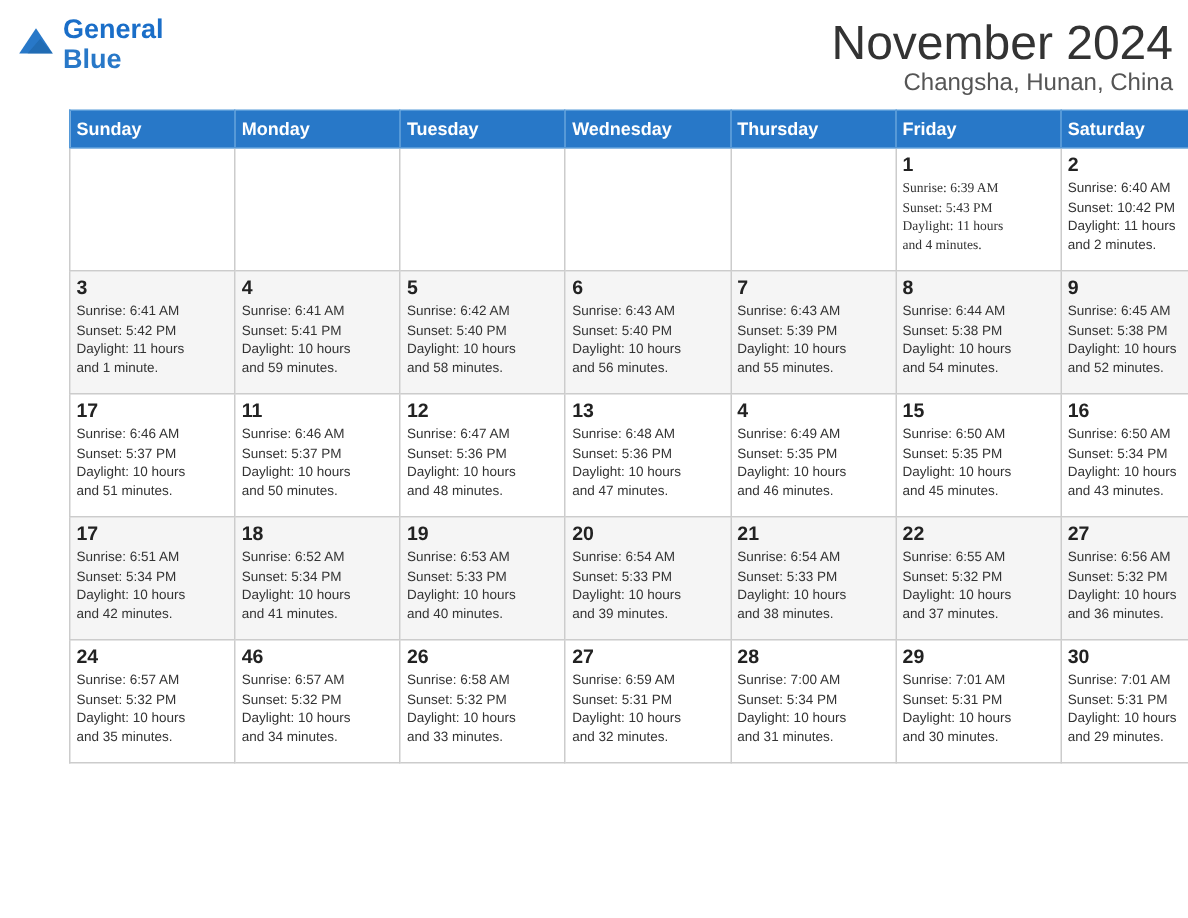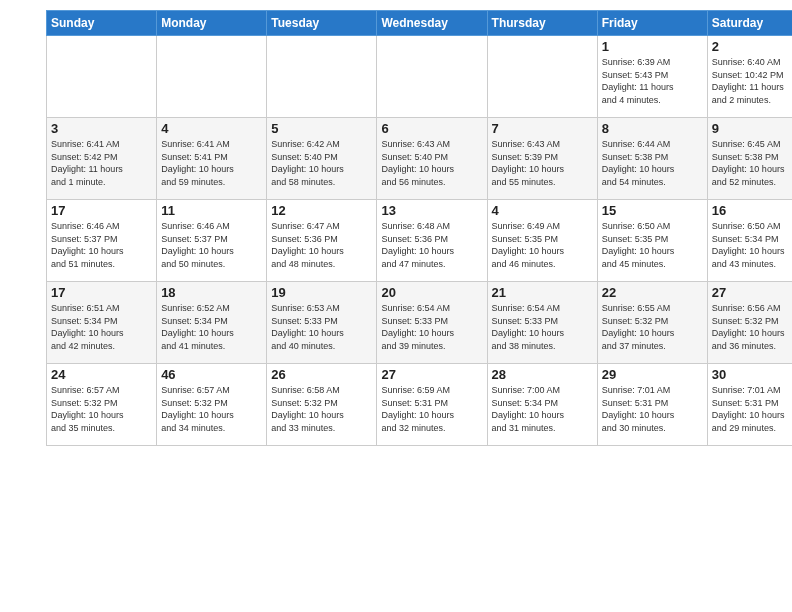--- a/index.html
+++ b/index.html
@@ -93,20 +93,36 @@
       color: #333;
     }
     .empty-cell {
       background: #fff !important;
     }
   </style>
 </head>
 <body>
 
 <div class="page">
+  <div class="header">
+    <div class="logo">
+      <svg class="logo-icon" viewBox="0 0 40 40">
+        <polygon points="20,4 36,28 4,28" fill="#2878c8"></polygon>
+        <polygon points="24,14 36,28 12,28" fill="#1a5fa0" opacity="0.5"></polygon>
+      </svg>
+      <div class="logo-text">
+        <span>General</span><br>
+        <span style="color:#2878c8;">Blue</span>
+      </div>
+    </div>
+    <div class="title-block">
+      <div class="month-title">November 2024</div>
+      <div class="location-title">Changsha, Hunan, China</div>
+    </div>
+  </div>
 
   <table class="calendar">
     <thead>
       <tr>
       <th>Sunday</th>
           <th>Monday</th>
           <th>Tuesday</th>
           <th>Wednesday</th>
           <th>Thursday</th>
           <th>Friday</th>
@@ -115,21 +131,21 @@
     </thead>
     <tbody id="calendar-body">
     <tr>
           <td class="empty-cell"></td>
           <td class="empty-cell"></td>
           <td class="empty-cell"></td>
           <td class="empty-cell"></td>
           <td class="empty-cell"></td>
           <td>
             <span class="day-num">1</span>
-            <div class="cell-info" style="white-space: pre-line;">Sunrise: 6:39 AM
+            <div class="cell-info" style="white-space: pre-line; font-family: Liberation Serif, serif;">Sunrise: 6:39 AM
 Sunset: 5:43 PM
 Daylight: 11 hours
 and 4 minutes.</div>
           </td>
           <td>
             <span class="day-num">2</span>
             <div class="cell-info" style="white-space: pre-line;">Sunrise: 6:40 AM
 Sunset: 10:42 PM
 Daylight: 11 hours
 and 2 minutes.</div>

